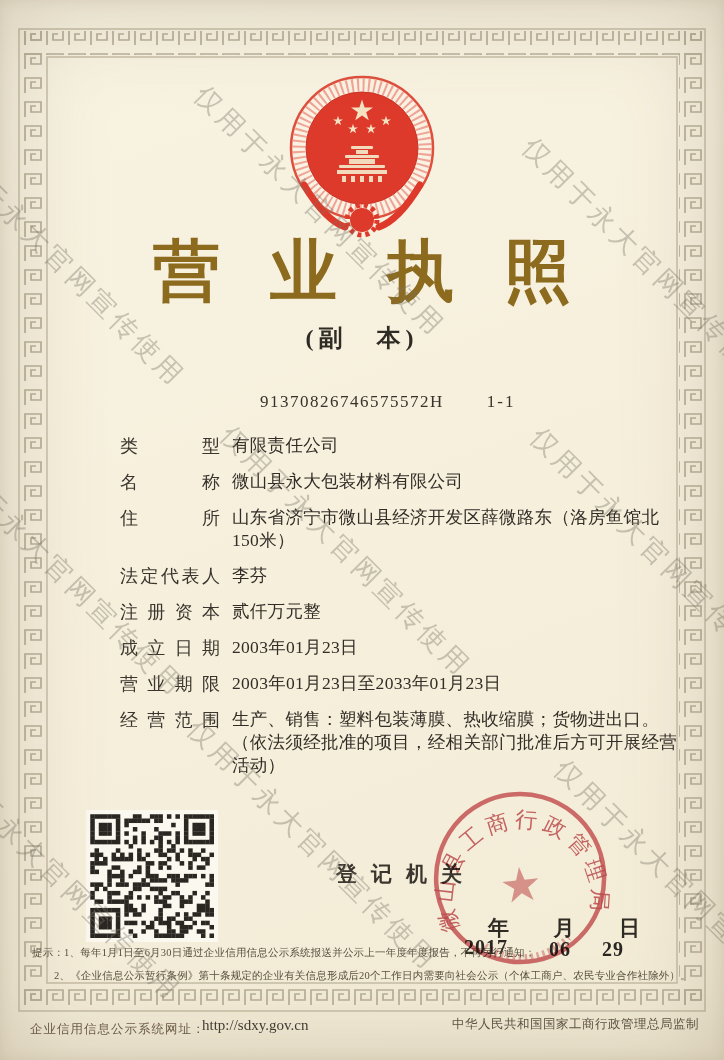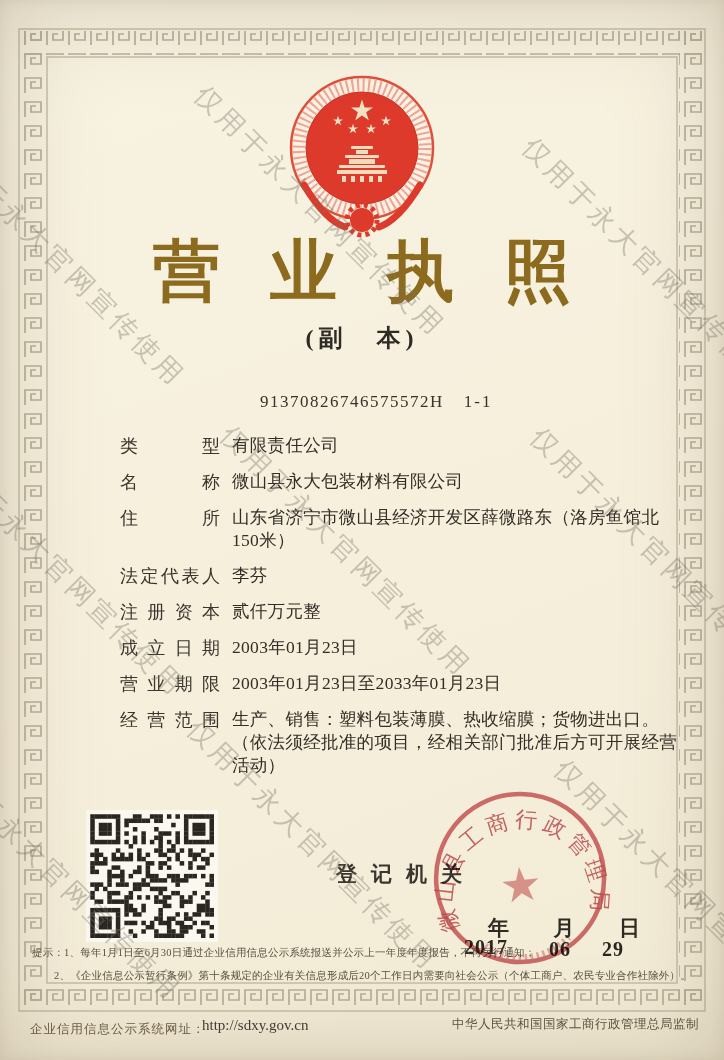--- a/index.html
+++ b/index.html
@@ -15,21 +15,21 @@
     font-family:"DejaVu Sans","Liberation Sans",sans-serif;
     font-size:67px;font-weight:bold;color:#8d6b1e;letter-spacing:50px;text-indent:50px;
   }
   .subtitle{
     position:absolute;left:0;right:0;top:322px;text-align:center;z-index:2;
     font-size:24px;font-weight:bold;color:#2e2a24;letter-spacing:5px;
   }
   .code-line{position:absolute;left:240px;top:392px;z-index:2;display:flex;align-items:baseline;font-size:17px;color:#37322b;}
   .code-label{letter-spacing:1px;}
   .code-value{margin-left:20px;letter-spacing:1.5px;}
-  .code-page{margin-left:20px;letter-spacing:2px;}
+  .code-page{margin-left:43px;letter-spacing:2px;}
   .fields{position:absolute;left:120px;top:434px;width:586px;z-index:2;}
   .field-row{display:flex;margin-bottom:12px;}
   .f-label{
     flex:0 0 100px;width:100px;font-size:18px;color:#3a352e;
     text-align:justify;text-align-last:justify;text-justify:inter-character;
   }
   .f-value{
     width:454px;margin-left:12px;font-size:17.5px;line-height:1.32;
     color:#322d27;letter-spacing:.3px;
   }

